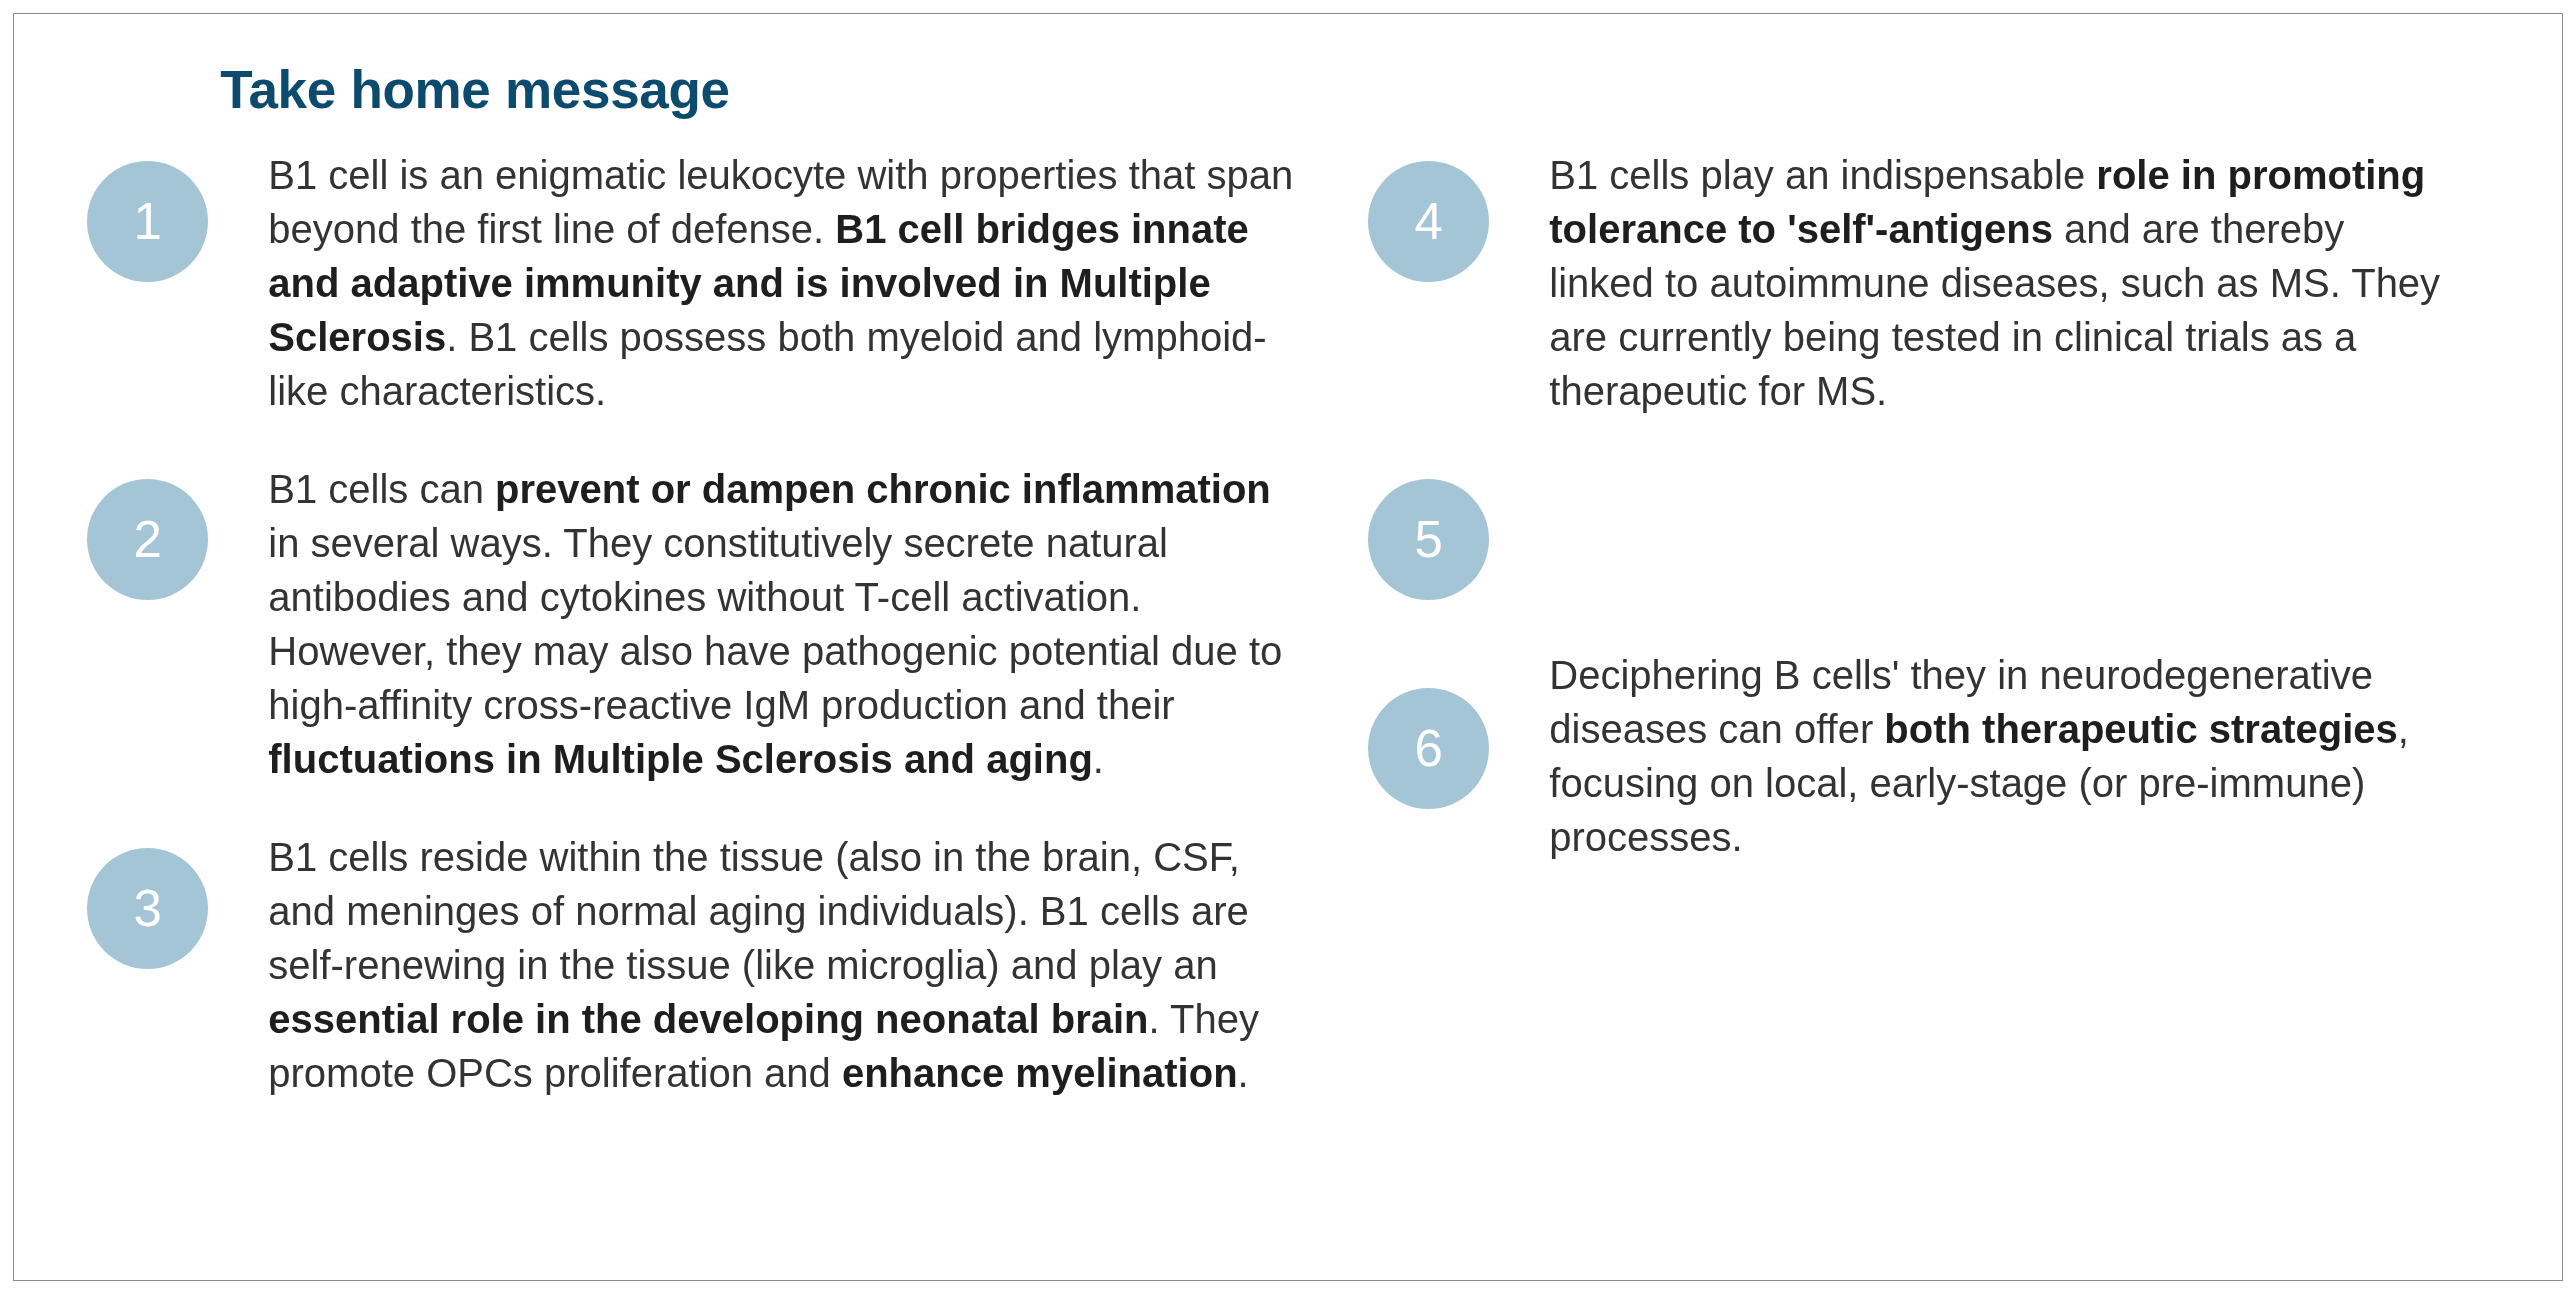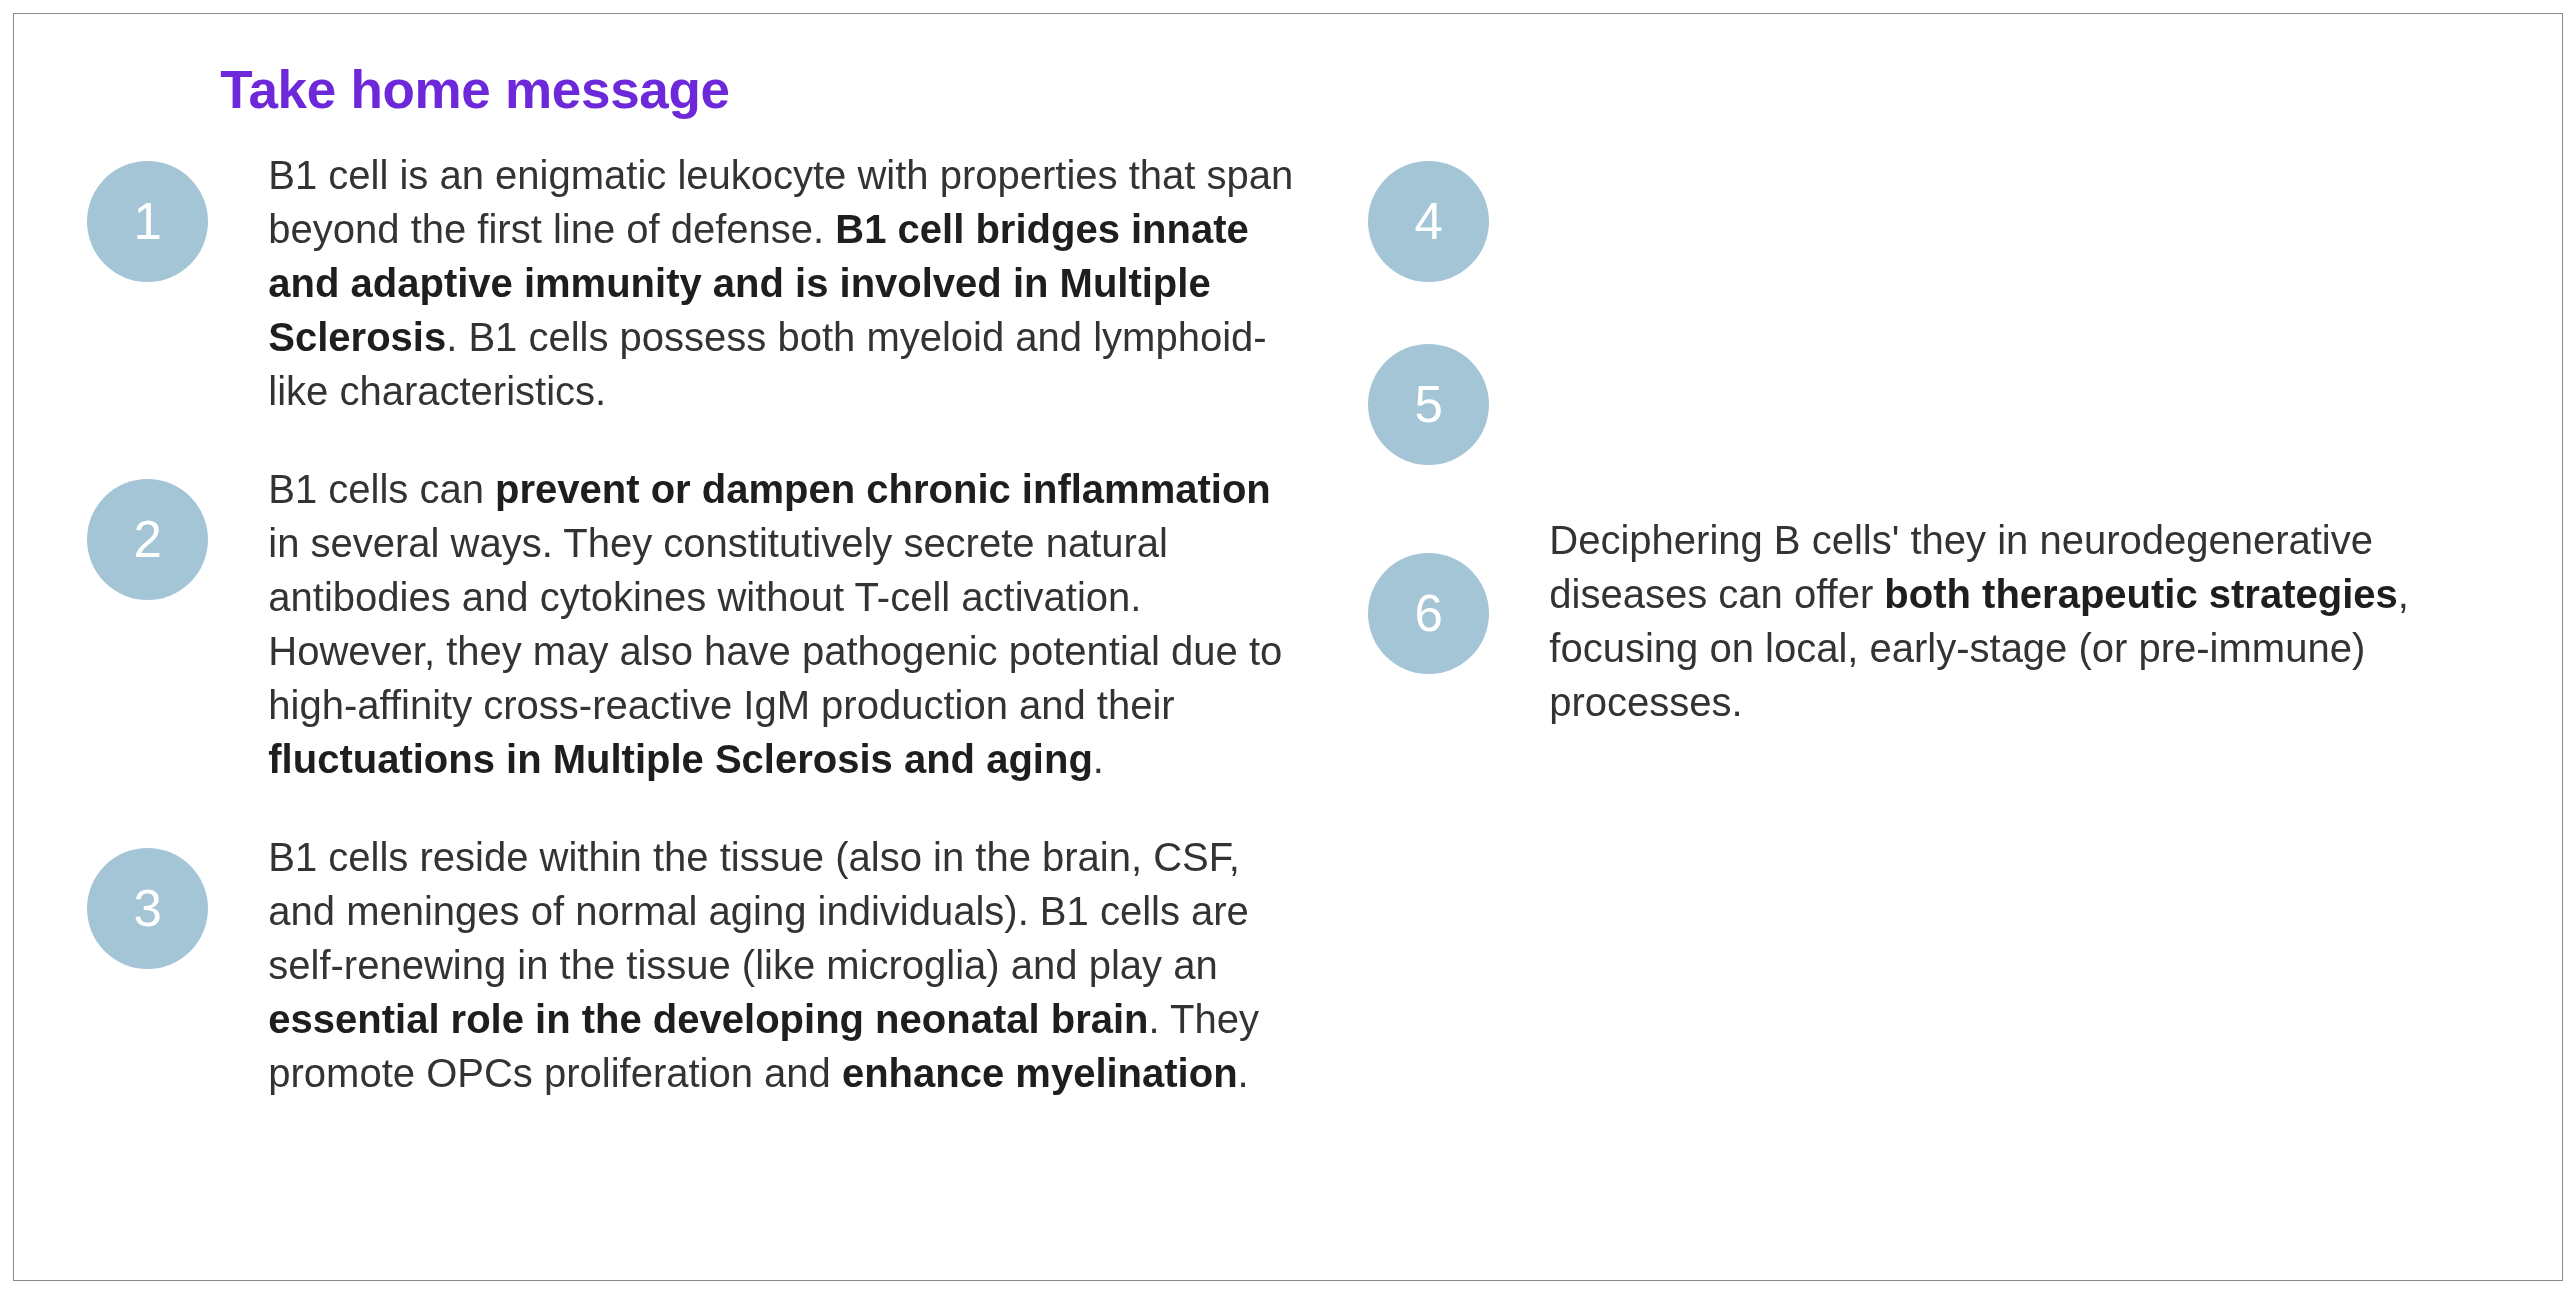--- a/index.html
+++ b/index.html
@@ -126,21 +126,21 @@
   .badge-cell.align-5 { padding-top: 13.3px; }
   .badge-cell.align-6 { padding-top: 40px; }
 </style>
 </head>
 <body>
 
 <div class="page">
   <div class="frame" style="border-color: rgb(138, 138, 138);">
     <div class="content">
 
-      <h1 class="page-title" style="color: #6d28d9;">Take home message</h1>
+      <h1 class="page-title" style="color: #0c4a6e;">Take home message</h1>
 
       <div class="columns">
 
         <div class="column col-left">
 
           <div class="point-row">
             <div class="badge-cell align-1">
               <div class="badge" style="background: rgb(164, 197, 214); color: rgb(255, 255, 255);">1</div>
             </div>
             <div class="point-text" style="color: rgb(51, 51, 51);"><span>B1 cell is an enigmatic leukocyte with properties that span beyond the first line of defense. </span><b>B1 cell bridges innate and adaptive immunity and is involved in Multiple Sclerosis</b><span>. B1 cells possess both myeloid and lymphoid-like characteristics.</span></div>
@@ -161,20 +161,21 @@
           </div>
 
         </div>
 
         <div class="column col-right">
 
           <div class="point-row">
             <div class="badge-cell align-4">
               <div class="badge" style="background: rgb(164, 197, 214); color: rgb(255, 255, 255);">4</div>
             </div>
+            <div class="point-text" style="color: rgb(51, 51, 51);"><span>B1 cells play an indispensable </span><b>role in promoting tolerance to 'self'-antigens</b><span> and are thereby linked to autoimmune diseases, such as MS. They are currently being tested in clinical trials as a therapeutic for MS.</span></div>
           </div>
 
           <div class="point-row">
             <div class="badge-cell align-5">
               <div class="badge" style="background: rgb(164, 197, 214); color: rgb(255, 255, 255);">5</div>
             </div>
           </div>
 
           <div class="point-row">
             <div class="badge-cell align-6">

